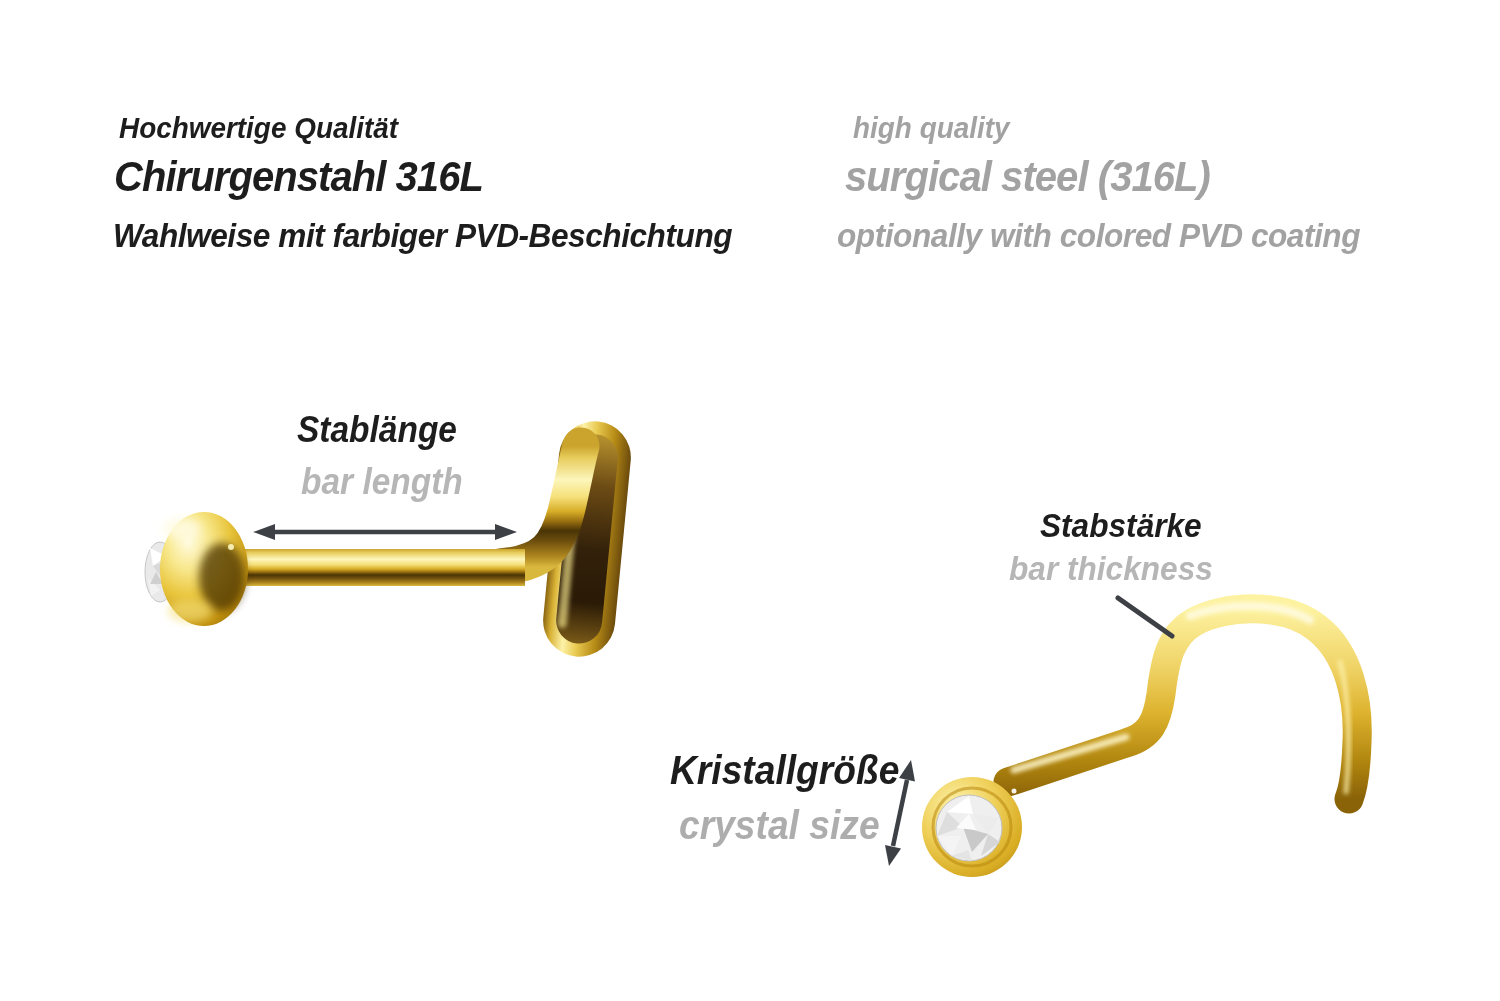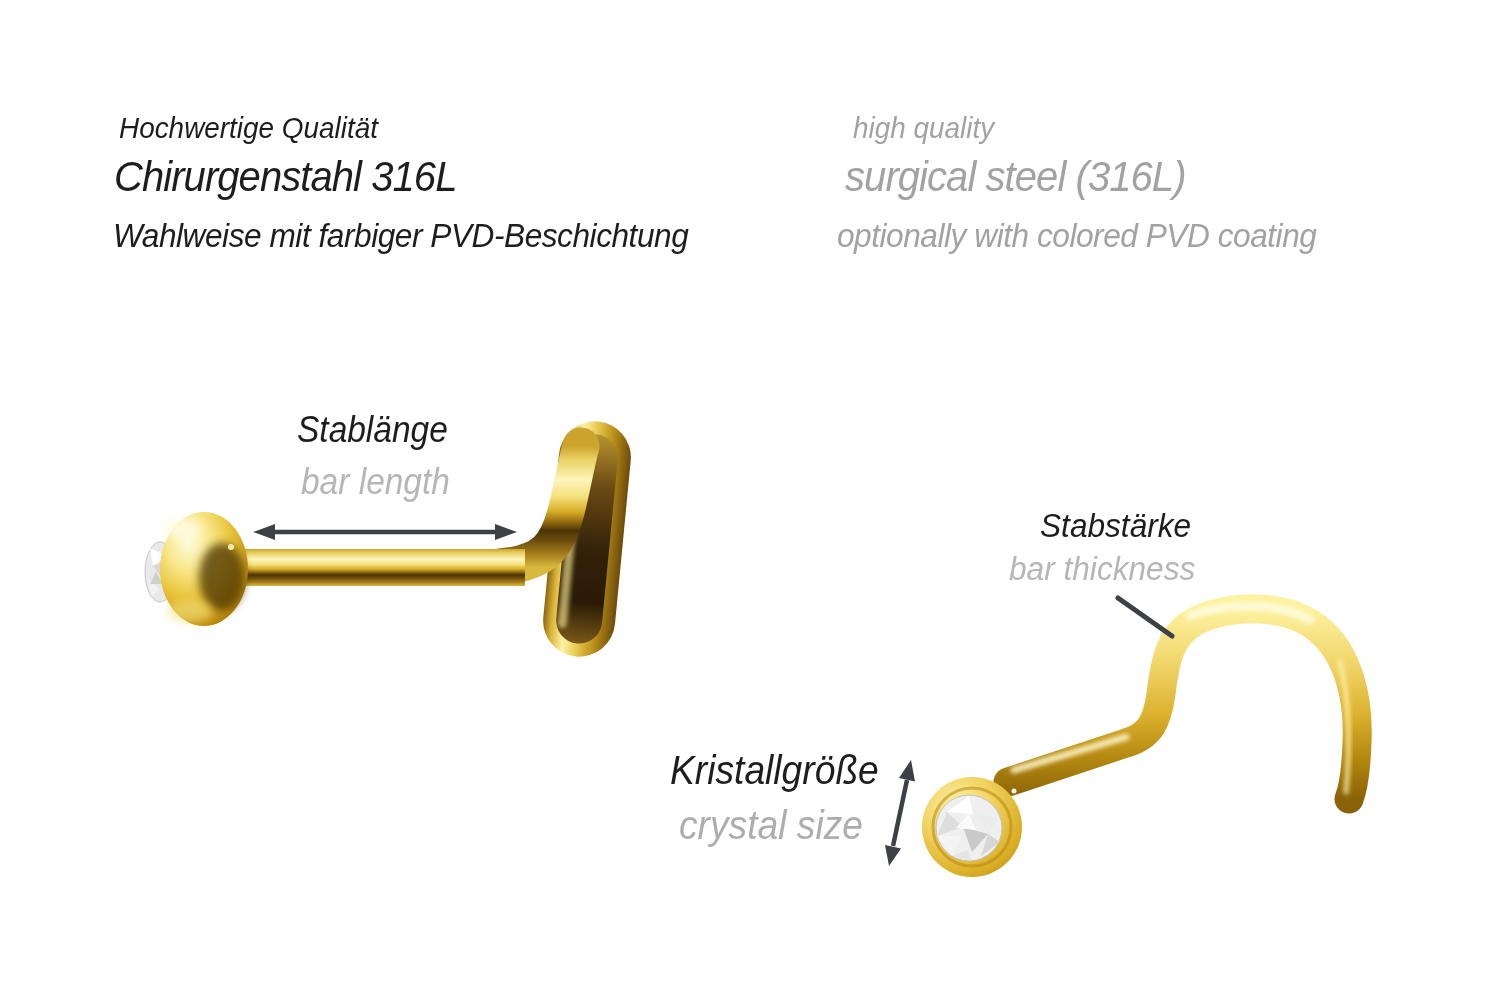--- a/index.html
+++ b/index.html
@@ -1,18 +1,18 @@
 <!DOCTYPE html>
 <html><head>
 <meta charset="utf-8">
 <style>
   html,body{margin:0;padding:0;background:#ffffff;}
   #canvas{
     position:relative;width:1500px;height:1001px;background:#ffffff;
-    overflow:hidden;font-family:"Liberation Sans",sans-serif;
+    overflow:hidden;font-family:"Liberation Sans",sans-serif;font-weight:bold;
   }
   #art{position:absolute;left:0;top:0;}
   .t{
     position:absolute;font-style:italic;white-space:nowrap;line-height:1;
     transform:scaleX(.93);transform-origin:left top;
     font-family:"Liberation Sans",sans-serif;
   }
   .de{color:#1d1d1d;}
   .en{color:#a2a2a2;}
   .en-lite{color:#b6b6b6;}

